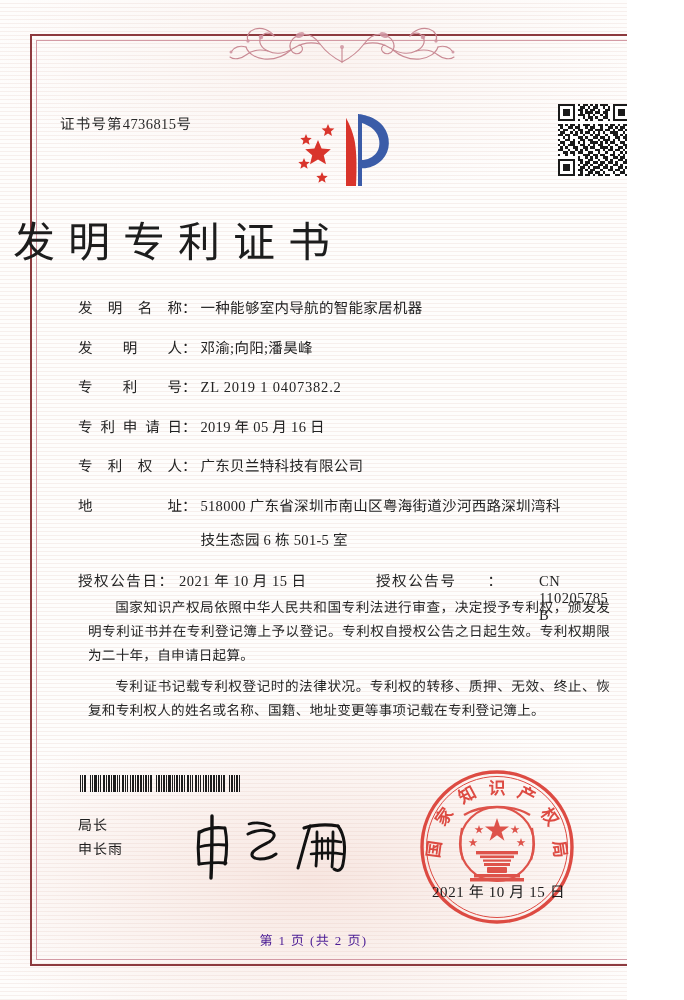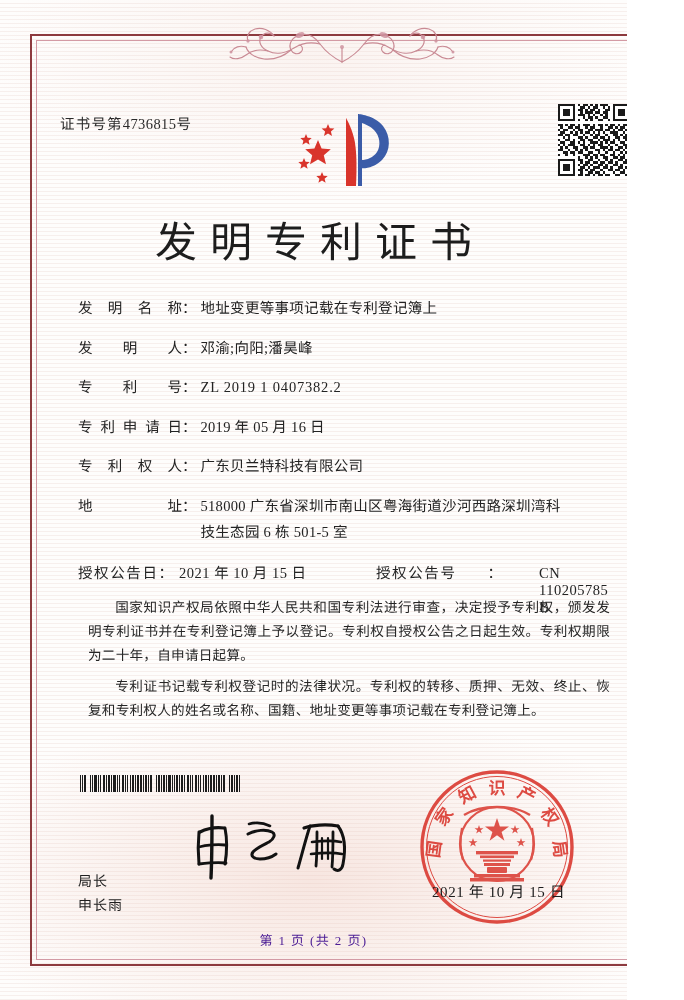--- a/index.html
+++ b/index.html
@@ -112,21 +112,20 @@
     width: 72px;
     height: 72px;
   }
 
   
   .main-title {
     position: absolute;
     left: 0;
     right: 0;
     top: 208px;
-    text-align: center;
     font-size: 42px;
     letter-spacing: 13px;
     text-indent: 13px;
     color: #1d1d1d;
     font-family: Liberation Serif, serif;
     font-weight: 500;
   }
 
   
   .fields {
@@ -158,21 +157,21 @@
   .fvalue {
     flex: 1 1 auto;
     letter-spacing: 0.3px;
   }
   .fvalue.mono {
     font-family: "Liberation Serif", serif;
     letter-spacing: 0.8px;
   }
   .fvalue .addr-line2 {
     display: block;
-    margin-top: 5px;
+    margin-top: 13px;
   }
 
   
   .frow-grant {
     display: flex;
     align-items: flex-start;
     font-size: 14.5px;
     color: #232323;
     margin-bottom: 6px;
   }
@@ -213,21 +212,21 @@
     left: 80px;
     top: 775px;
     width: 162px;
     height: 17px;
   }
 
   
   .sig-block {
     position: absolute;
     left: 78px;
-    top: 870px;
+    top: 814px;
     font-size: 14px;
     color: #1f1f1f;
     line-height: 1.72;
     letter-spacing: 1px;
   }
   .signature {
     position: absolute;
     left: 186px;
     top: 812px;
     width: 176px;
@@ -559,21 +558,21 @@
   <div class="fields">
 
     <div class="frow">
       <span class="flabel">
         <span>发</span>
         <span>明</span>
         <span>名</span>
         <span>称</span>
       </span>
       <span class="fcolon">：</span>
-      <span class="fvalue">地址变更等事项记载在专利登记簿上</span>
+      <span class="fvalue">一种能够室内导航的智能家居机器</span>
     </div>
 
     <div class="frow">
       <span class="flabel">
         <span>发</span>
         <span>明</span>
         <span>人</span>
       </span>
       <span class="fcolon">：</span>
       <span class="fvalue">邓渝;向阳;潘昊峰</span>

